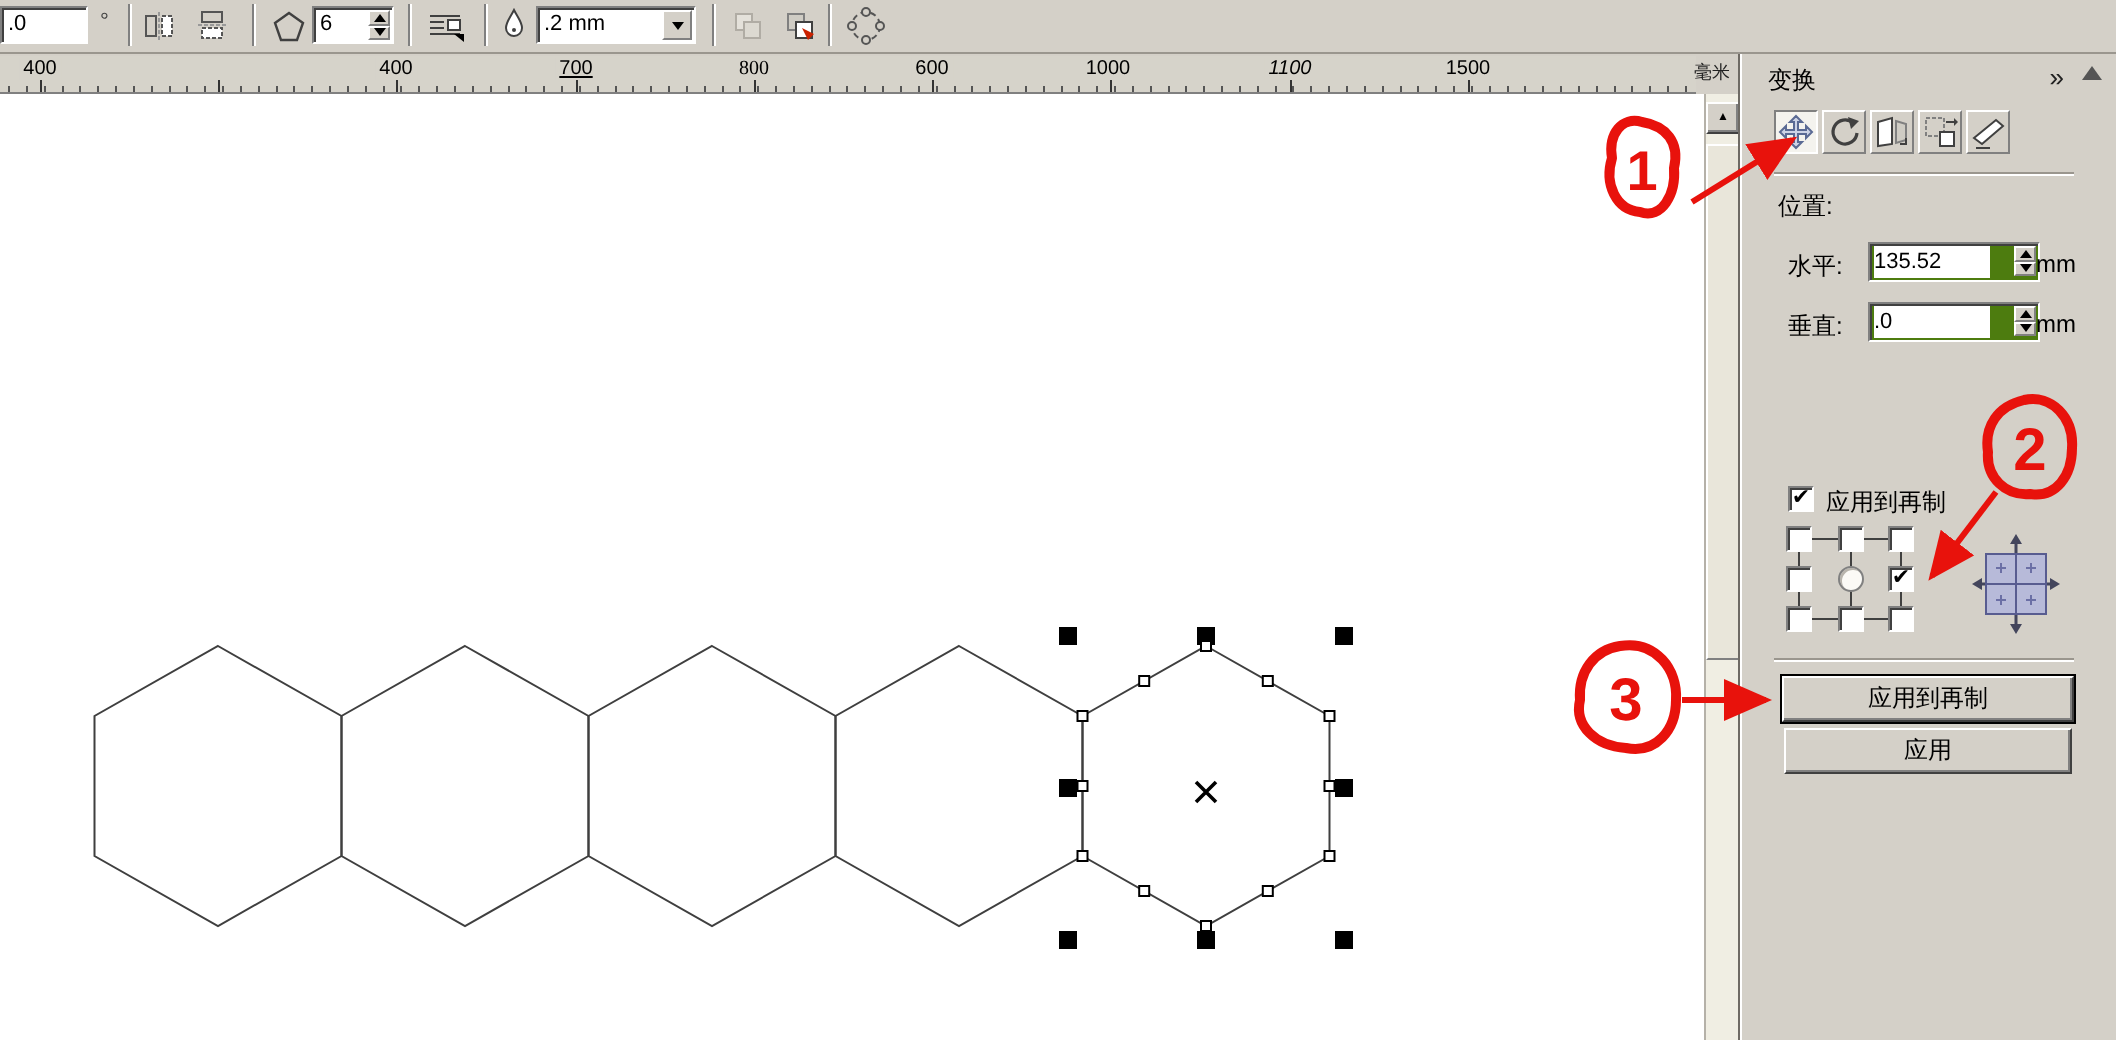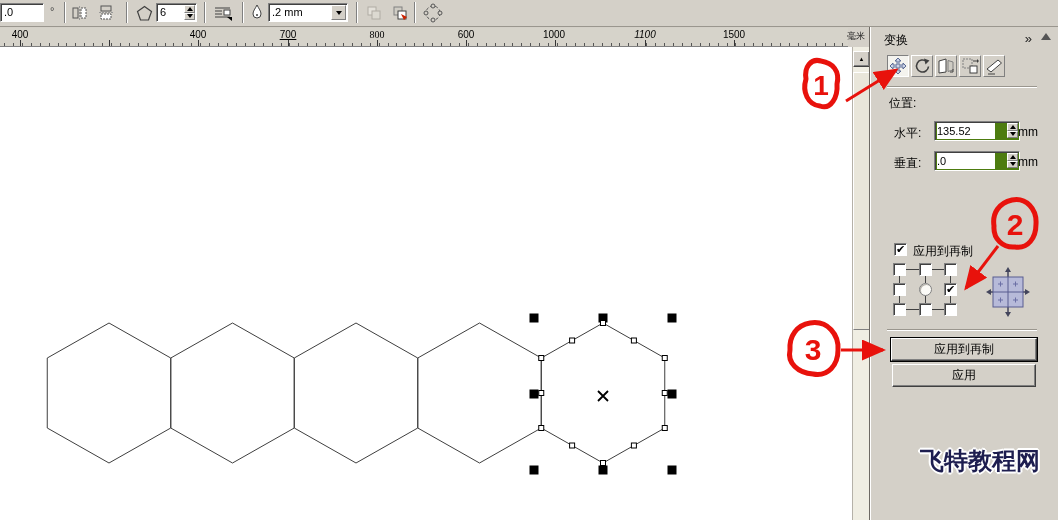--- a/index.html
+++ b/index.html
@@ -339,21 +339,20 @@
         </g>
       </svg>
     </div>
 
     <div class="p-sep" style="top:302px;"></div>
 
     <div class="p-btn default" style="top:311px;">应用到再制</div>
     <div class="p-btn" style="top:337px;">应用</div>
 
     <div class="logo">
-      <div class="logo-l2">飞特教程网</div>
     </div>
   </div>
 
   <svg class="anno">
     <defs>
       <marker id="ah" markerWidth="10" markerHeight="10" refX="7" refY="3.5" orient="auto">
         <polygon points="0,0 8,3.5 0,7" fill="#e8120c"></polygon>
       </marker>
     </defs>
     <g fill="none" stroke="#e8120c" stroke-width="5" stroke-linejoin="round" stroke-linecap="round">

